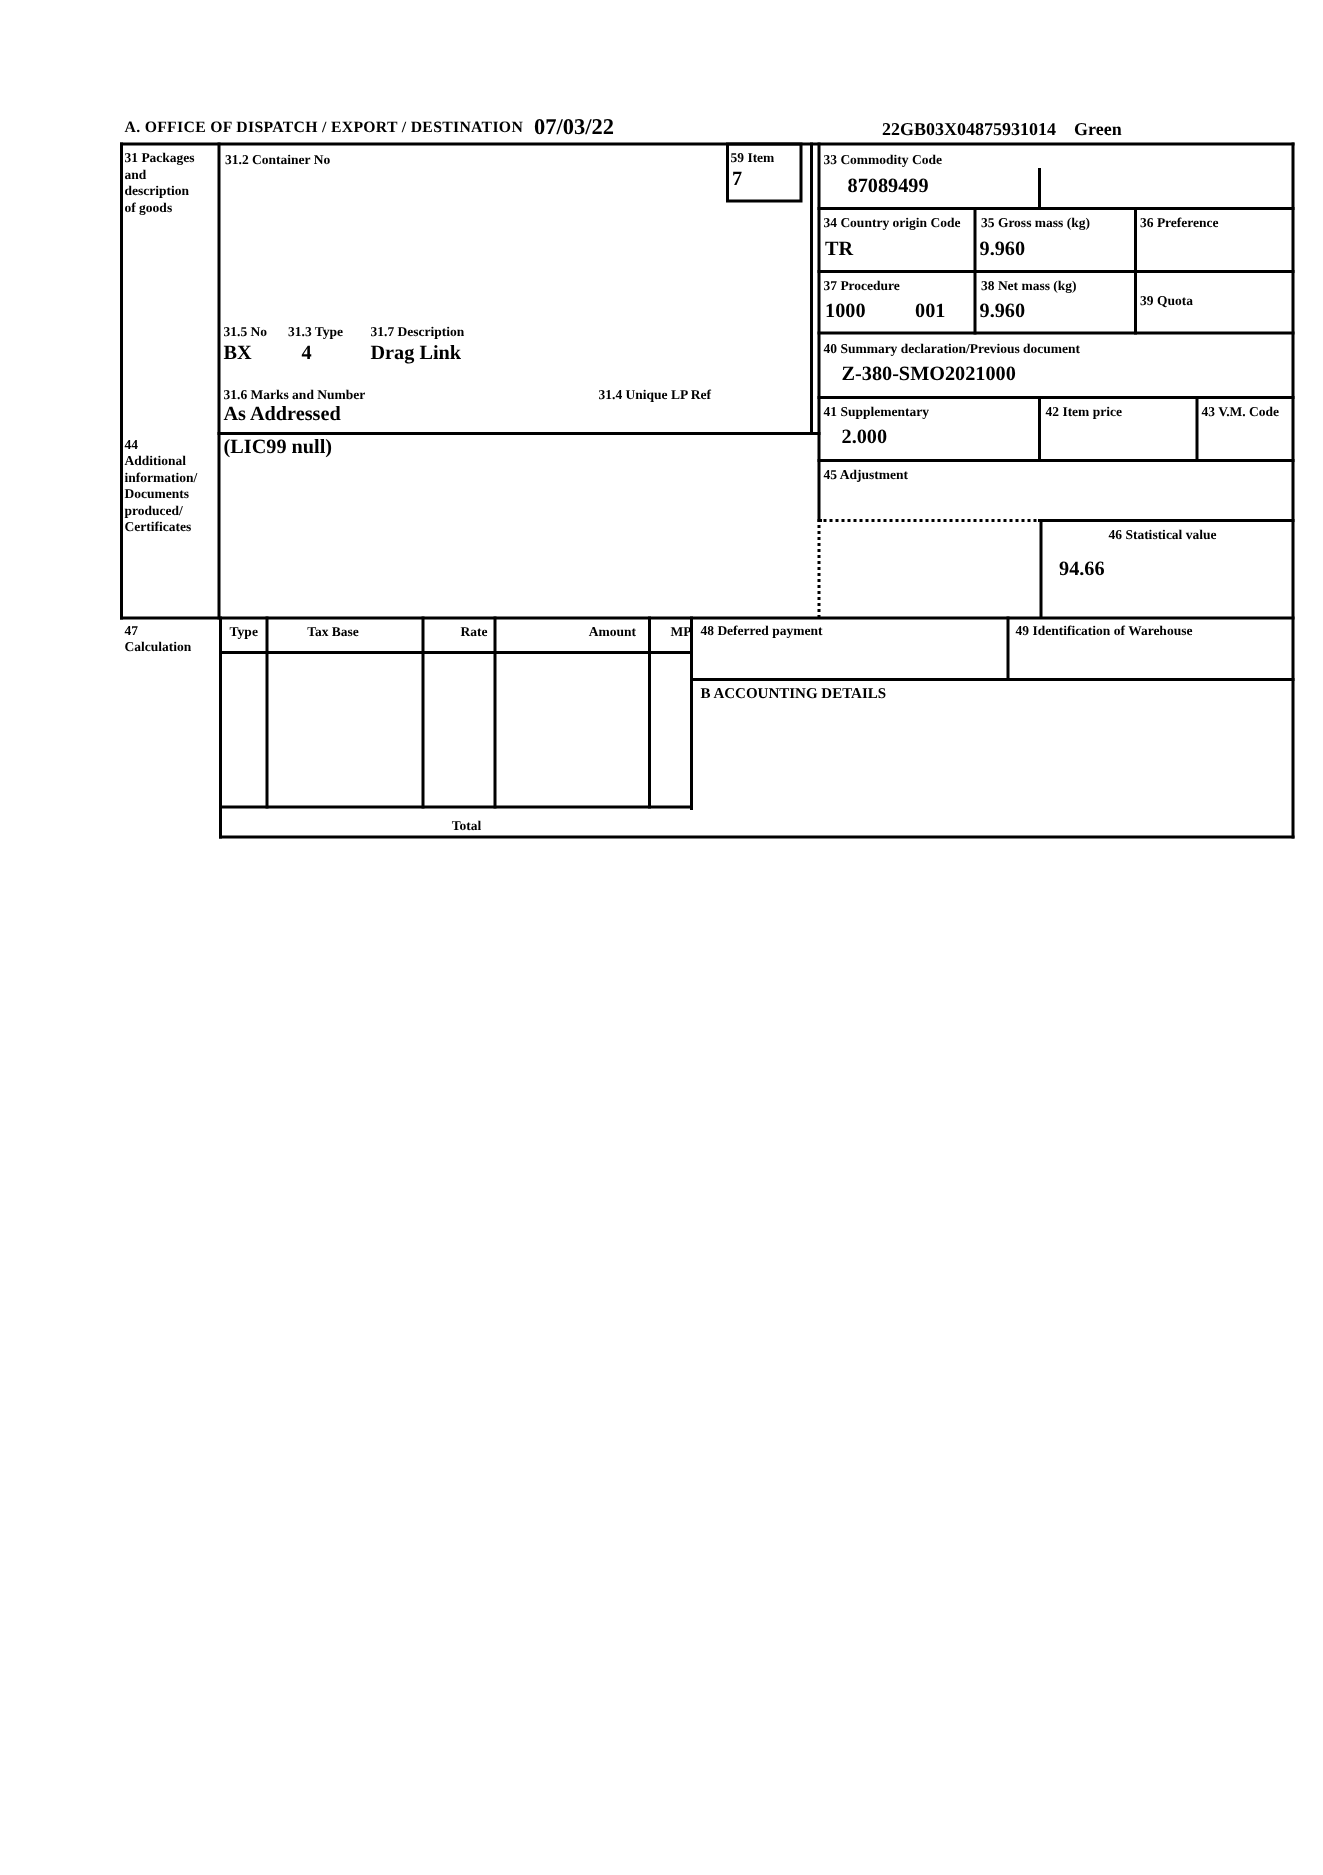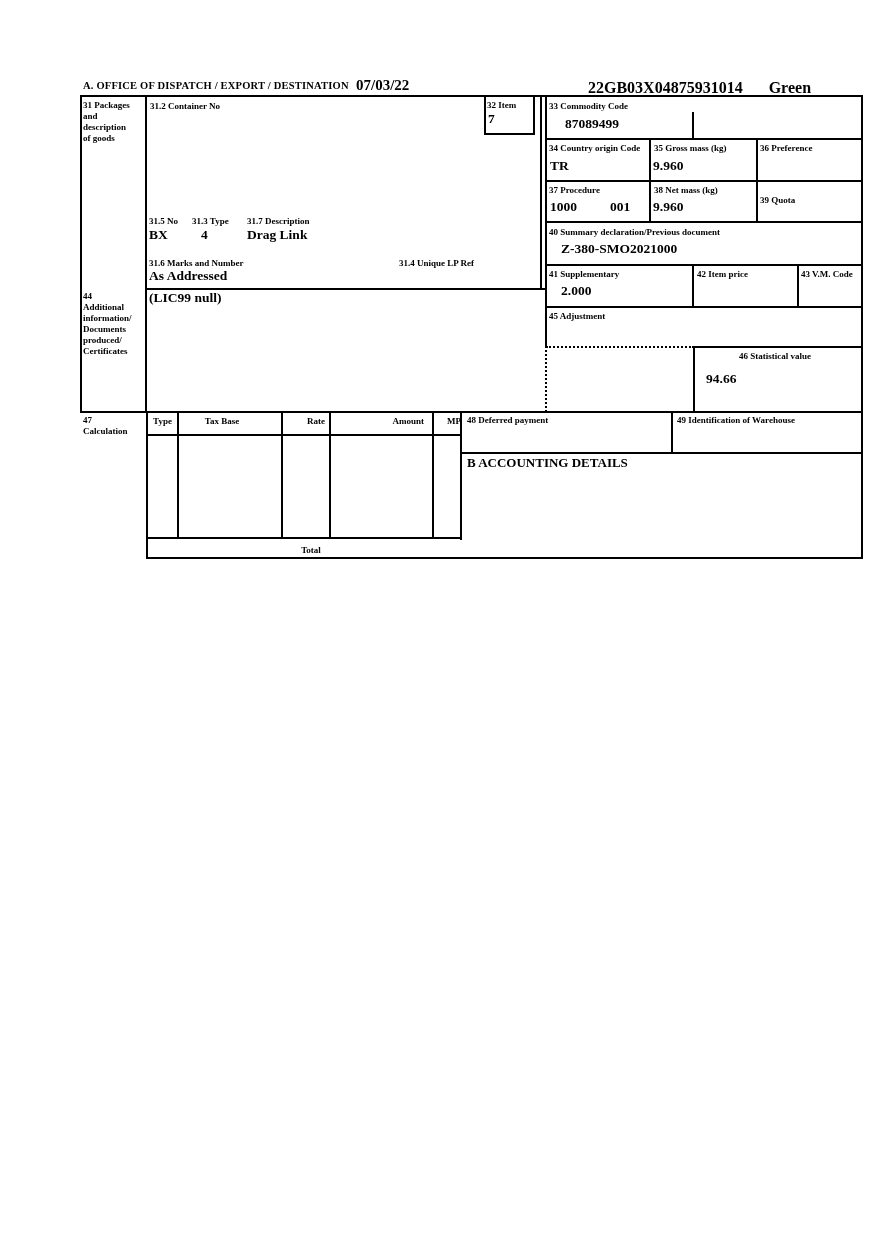--- a/index.html
+++ b/index.html
@@ -9,21 +9,21 @@
     color:#000;font-weight:bold;
   }
   .ln{position:absolute;background:#000;}
   .dln-h{position:absolute;border-top:2px dotted #000;}
   .dln-v{position:absolute;border-left:2px dotted #000;}
   .lbl{position:absolute;font-size:9px;line-height:11px;}
   .pre{white-space:pre-line;}
   .val{position:absolute;font-size:13.5px;line-height:15px;}
   .hdr{position:absolute;font-size:10.5px;letter-spacing:.2px;text-align:right;}
   .big{position:absolute;font-size:15px;}
-  .mrn{position:absolute;font-size:16px;display:flex;gap:26px;}
+  .mrn{position:absolute;font-size:12px;display:flex;gap:12px;}
   .cth{position:absolute;font-size:9px;top:416px;}
   .ctr{text-align:center;}
   .rgt{text-align:right;}
   .box32{position:absolute;left:484px;top:95px;width:47px;height:36px;border:2px solid #000;}
 </style>
 </head>
 <body>
 
 <div class="hdr" style="left:83px;top:80px;">A.  OFFICE OF DISPATCH / EXPORT / DESTINATION</div>
 <div class="big" style="left:356px;top:77px;">07/03/22</div>
@@ -65,21 +65,21 @@
 <div class="ln" style="left:146px;top:537px;width:316px;height:2px;"></div>
 <div class="ln" style="left:146px;top:557px;width:717px;height:2px;"></div>
 <div class="ln" style="left:671px;top:411px;width:2px;height:41px;"></div>
 <div class="ln" style="left:461px;top:452px;width:402px;height:2px;"></div>
 
 <div class="lbl pre" style="left:83px;top:100px;">31 Packages
 and
 description
 of goods</div>
 <div class="lbl" style="left:150px;top:101px;">31.2 Container No</div>
-<div class="lbl" style="left:487px;top:100px;">32 Item</div>
+<div class="lbl" style="left:487px;top:100px;">59 Item</div>
 <div class="val" style="left:488px;top:111px;">7</div>
 
 <div class="lbl" style="left:149px;top:216px;">31.5 No</div>
 <div class="lbl" style="left:192px;top:216px;">31.3 Type</div>
 <div class="lbl" style="left:247px;top:216px;">31.7 Description</div>
 <div class="val" style="left:149px;top:227px;">BX</div>
 <div class="val" style="left:201px;top:227px;">4</div>
 <div class="val" style="left:247px;top:227px;">Drag Link</div>
 
 <div class="lbl" style="left:149px;top:258px;">31.6 Marks and Number</div>
@@ -127,13 +127,13 @@
 Calculation</div>
 <div class="cth ctr" style="left:148px;width:29px;">Type</div>
 <div class="cth ctr" style="left:179px;width:86px;">Tax Base</div>
 <div class="cth rgt" style="left:281px;width:44px;">Rate</div>
 <div class="cth rgt" style="left:329px;width:95px;">Amount</div>
 <div class="cth ctr" style="left:432px;width:44px;">MP</div>
 <div class="lbl ctr" style="left:146px;top:545px;width:330px;">Total</div>
 
 <div class="lbl" style="left:467px;top:415px;">48 Deferred payment</div>
 <div class="lbl" style="left:677px;top:415px;">49 Identification of Warehouse</div>
-<div class="lbl" style="left:467px;top:457px;font-size:13px;text-align:center;">B ACCOUNTING DETAILS</div>
+<div class="lbl" style="left:467px;top:457px;font-size:10px;text-align:center;">B ACCOUNTING DETAILS</div>
 
 </body></html>

